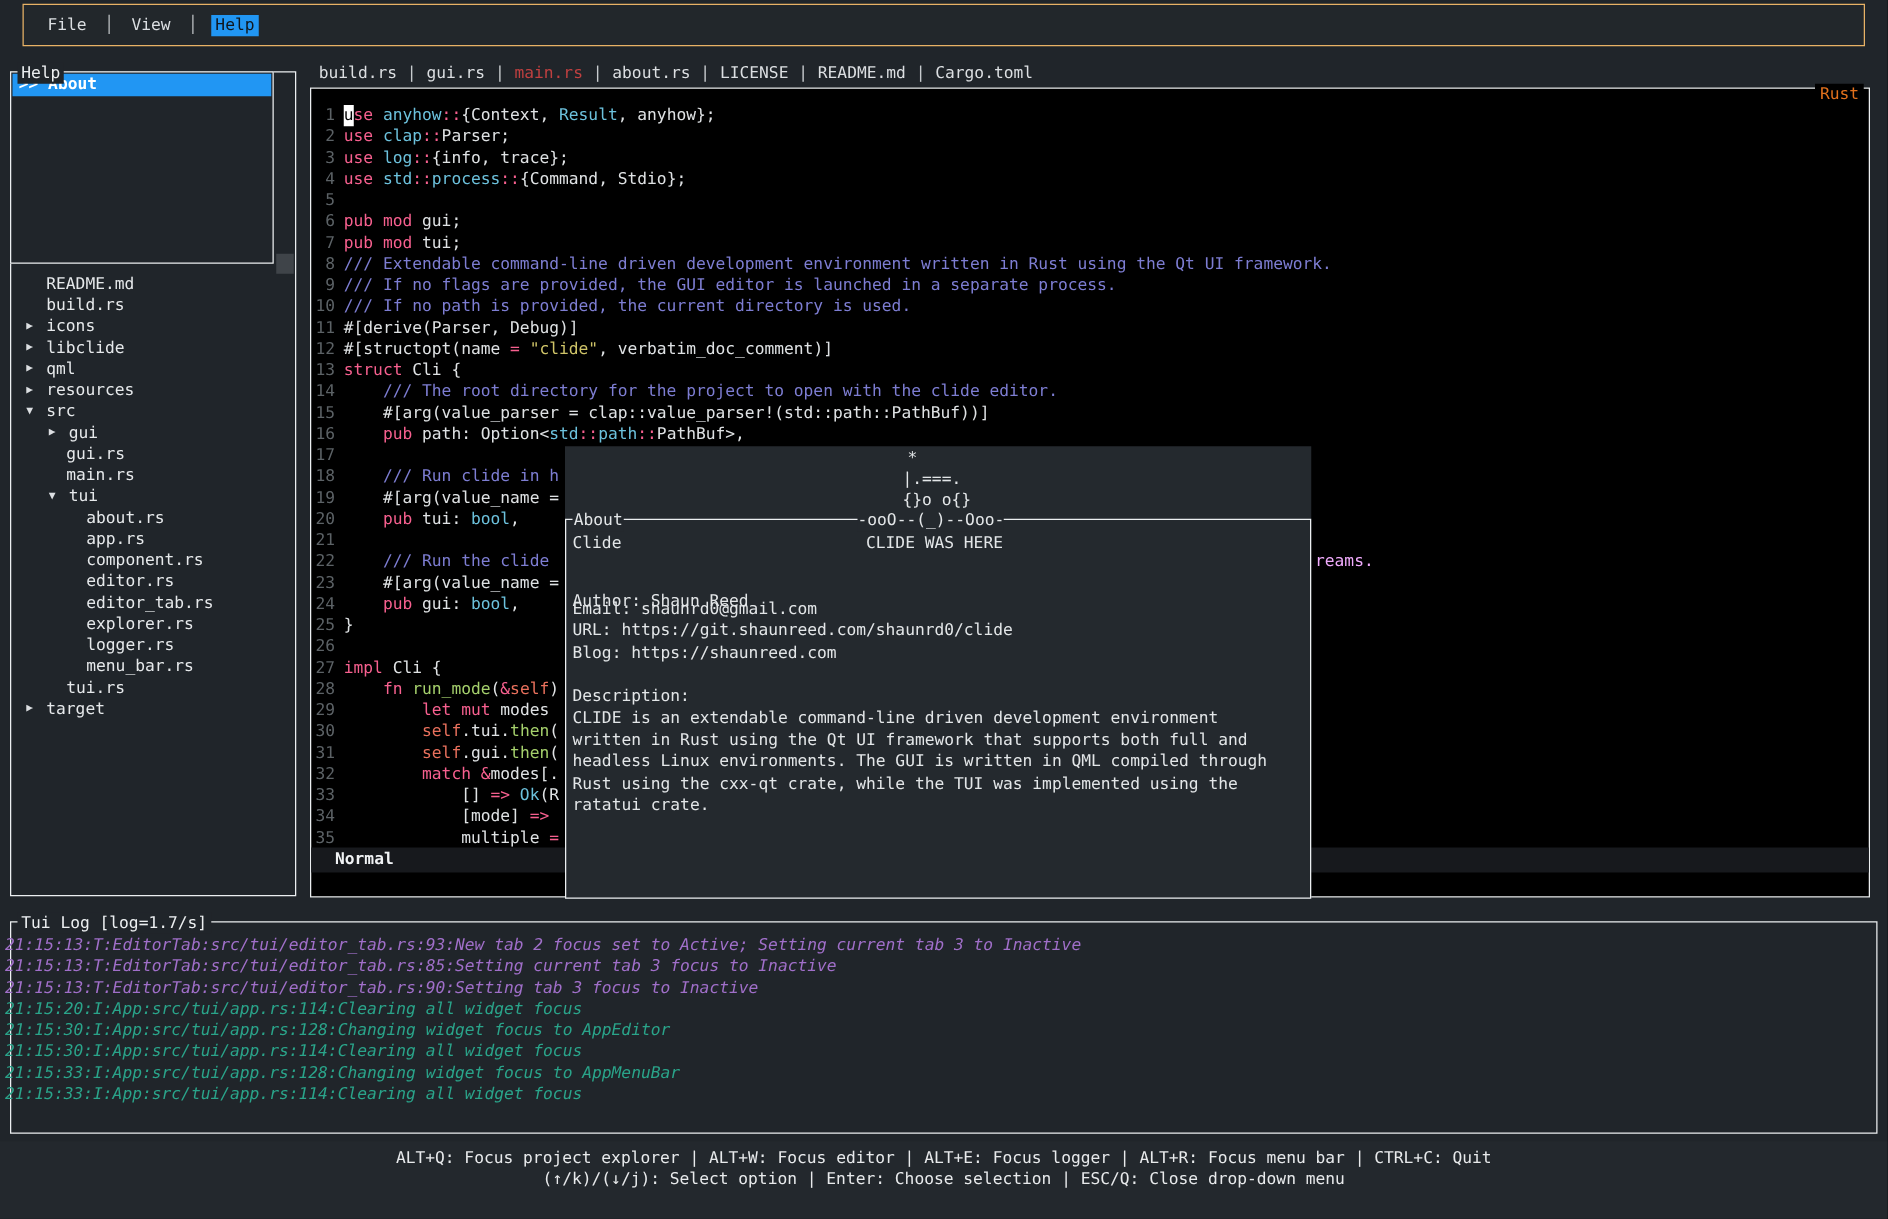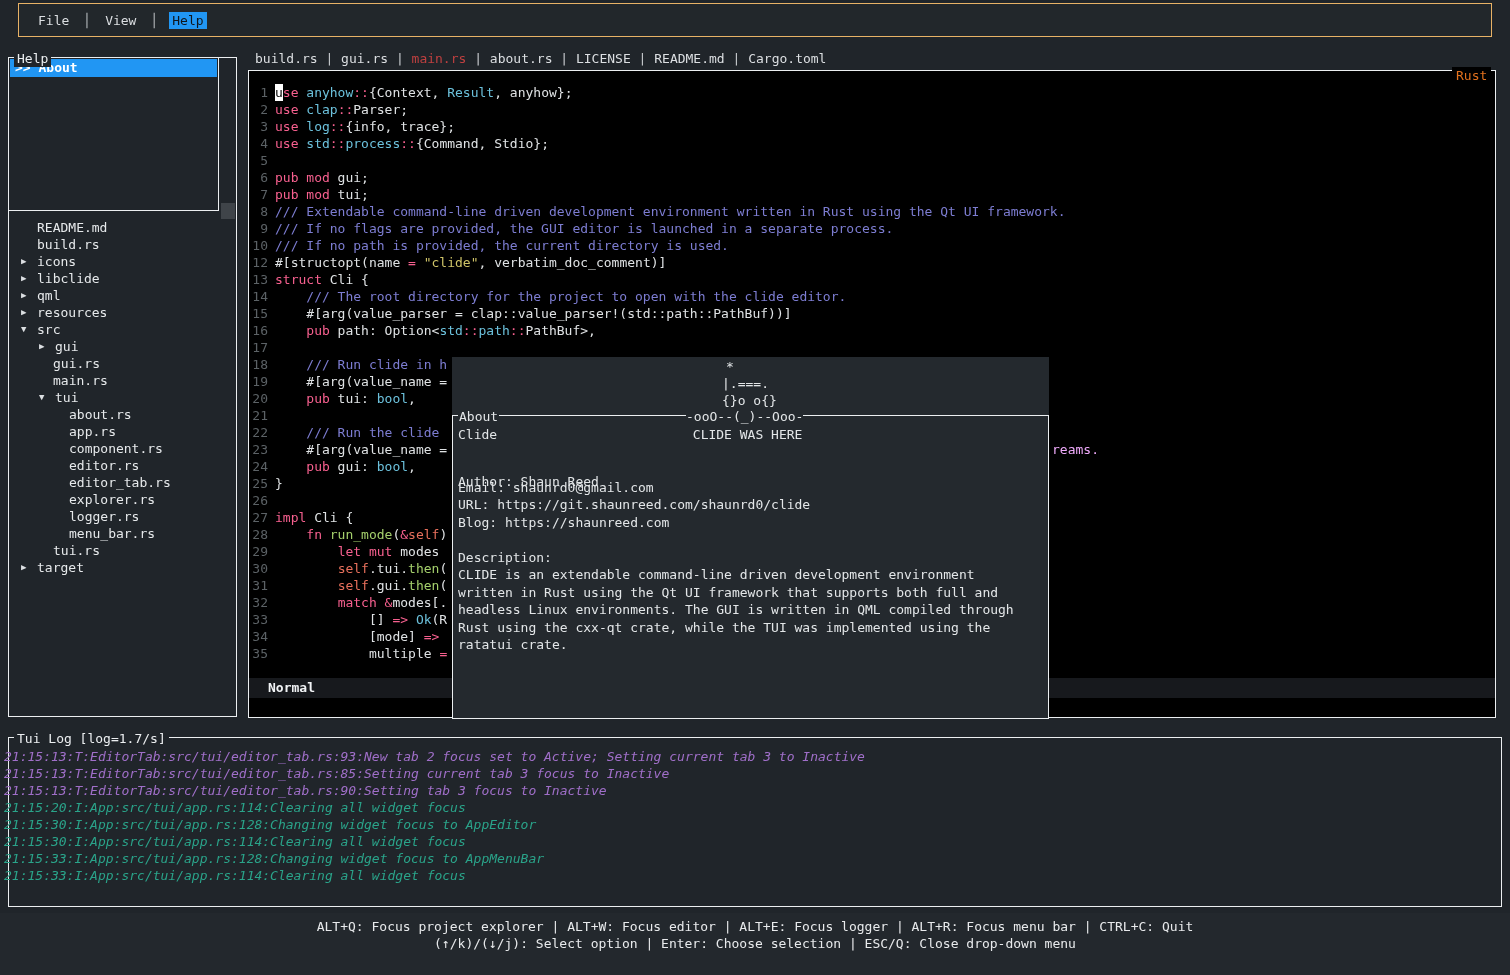--- a/index.html
+++ b/index.html
@@ -171,20 +171,24 @@
     </div>
     <div class="code-row">
       <span class="ln">9</span>
       <span class="cseg cm">/// If no flags are provided, the GUI editor is launched in a separate process.</span>
     </div>
     <div class="code-row">
       <span class="ln">10</span>
       <span class="cseg cm">/// If no path is provided, the current directory is used.</span>
     </div>
     <div class="code-row">
+      <span class="ln">11</span>
+      <span class="cseg pl">#[derive(Parser, Debug)]</span>
+    </div>
+    <div class="code-row">
       <span class="ln">12</span>
       <span class="cseg pl">#[structopt(name </span>
       <span class="cseg op">=</span>
       <span class="cseg pl"> </span>
       <span class="cseg st">"clide"</span>
       <span class="cseg pl">, verbatim_doc_comment)]</span>
     </div>
     <div class="code-row">
       <span class="ln">13</span>
       <span class="cseg kw">struct</span>

